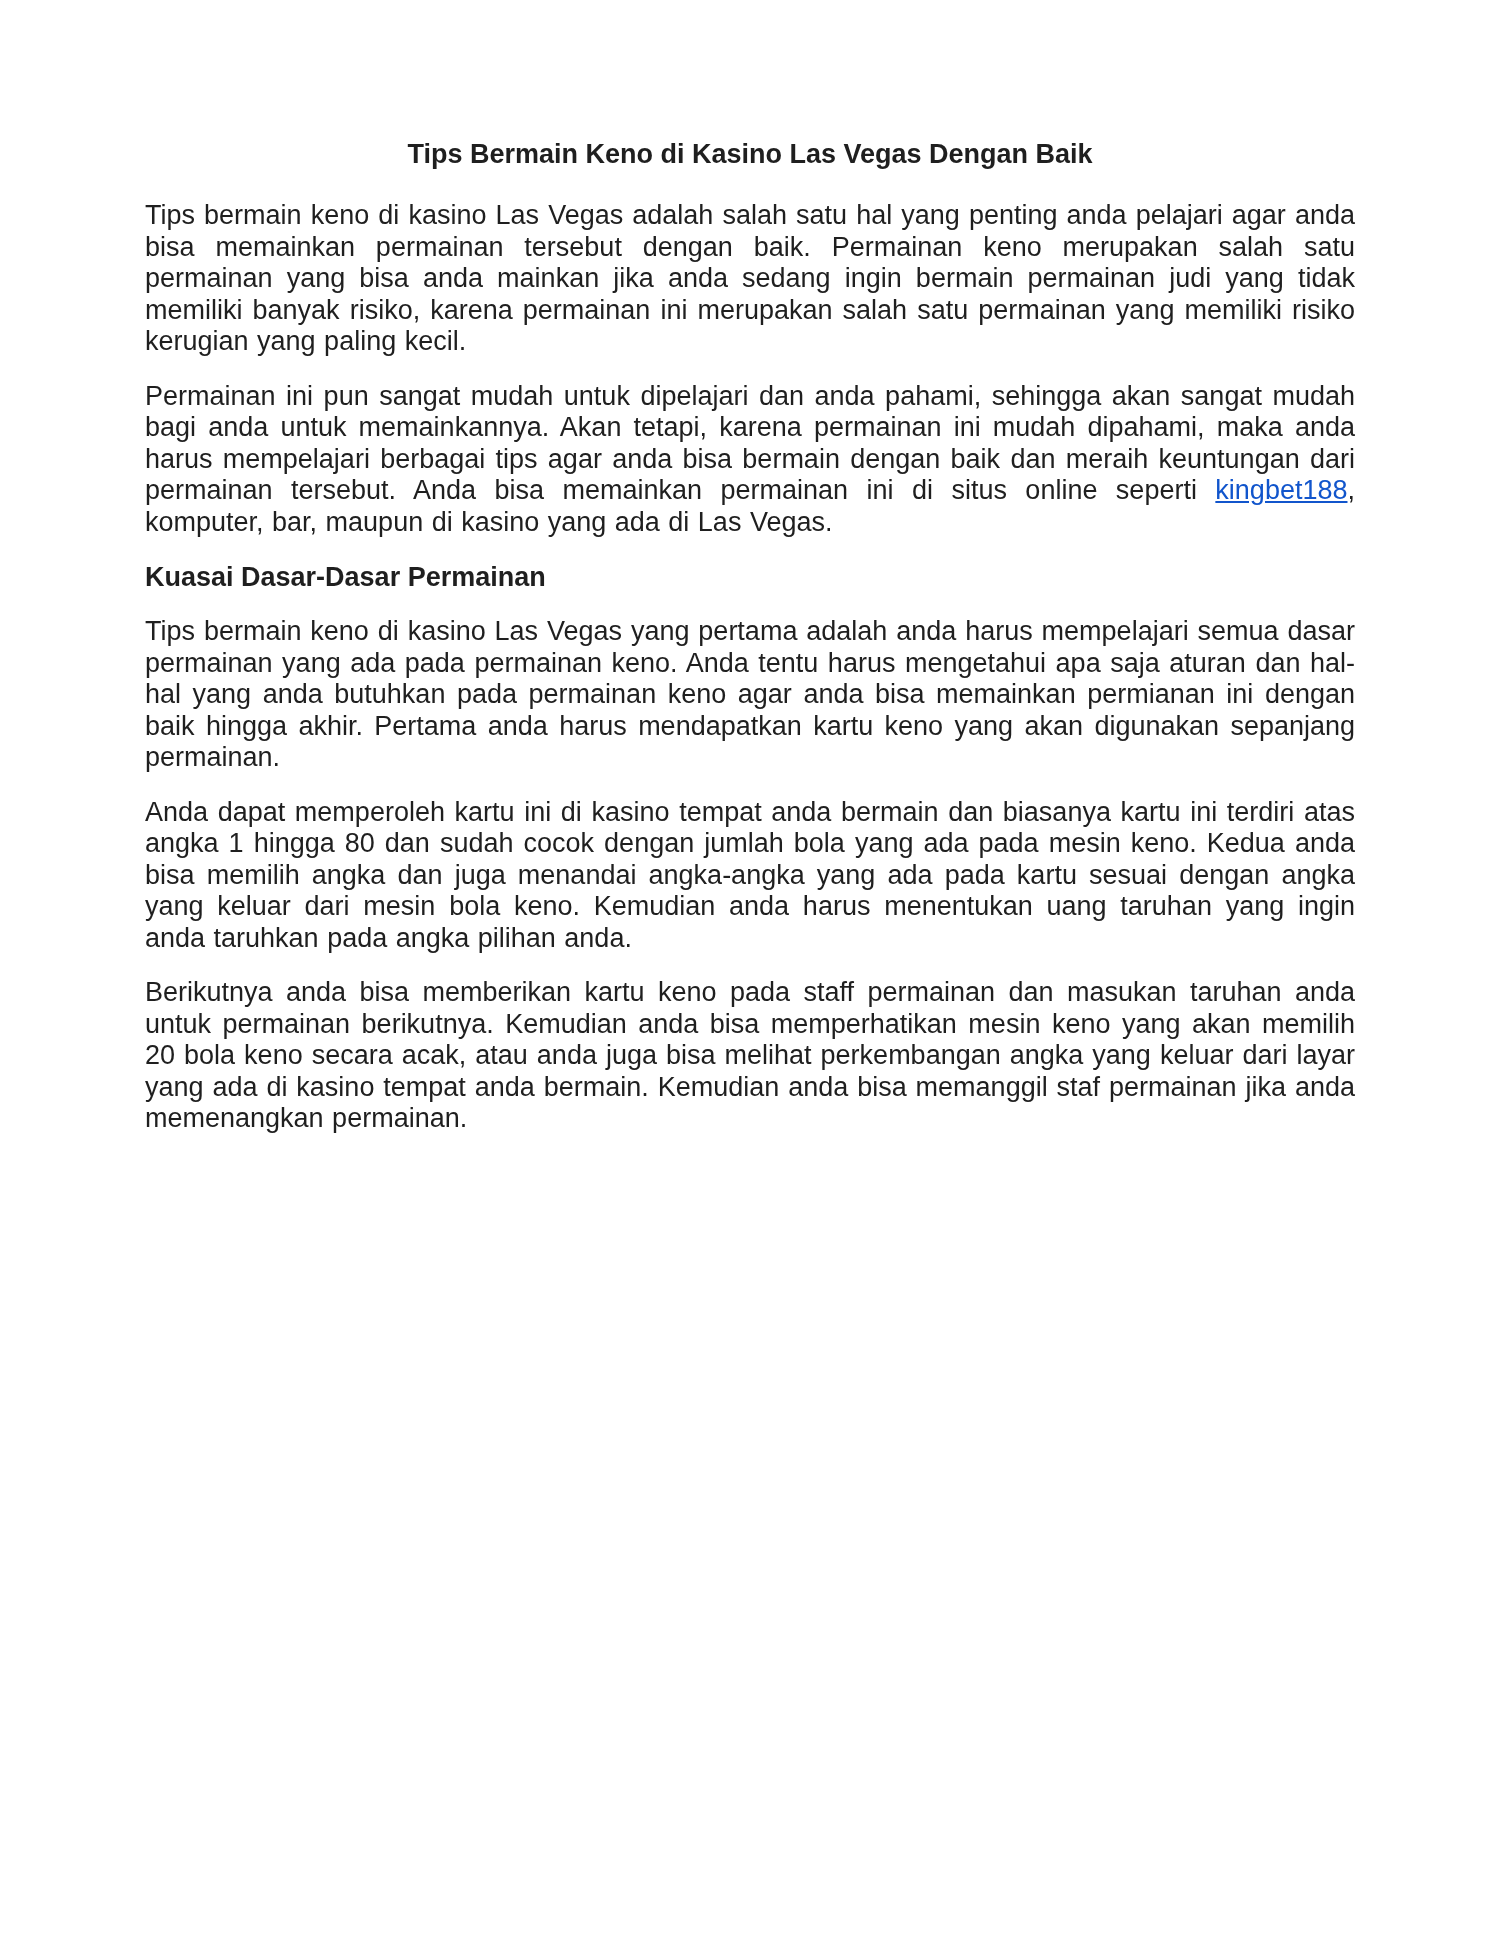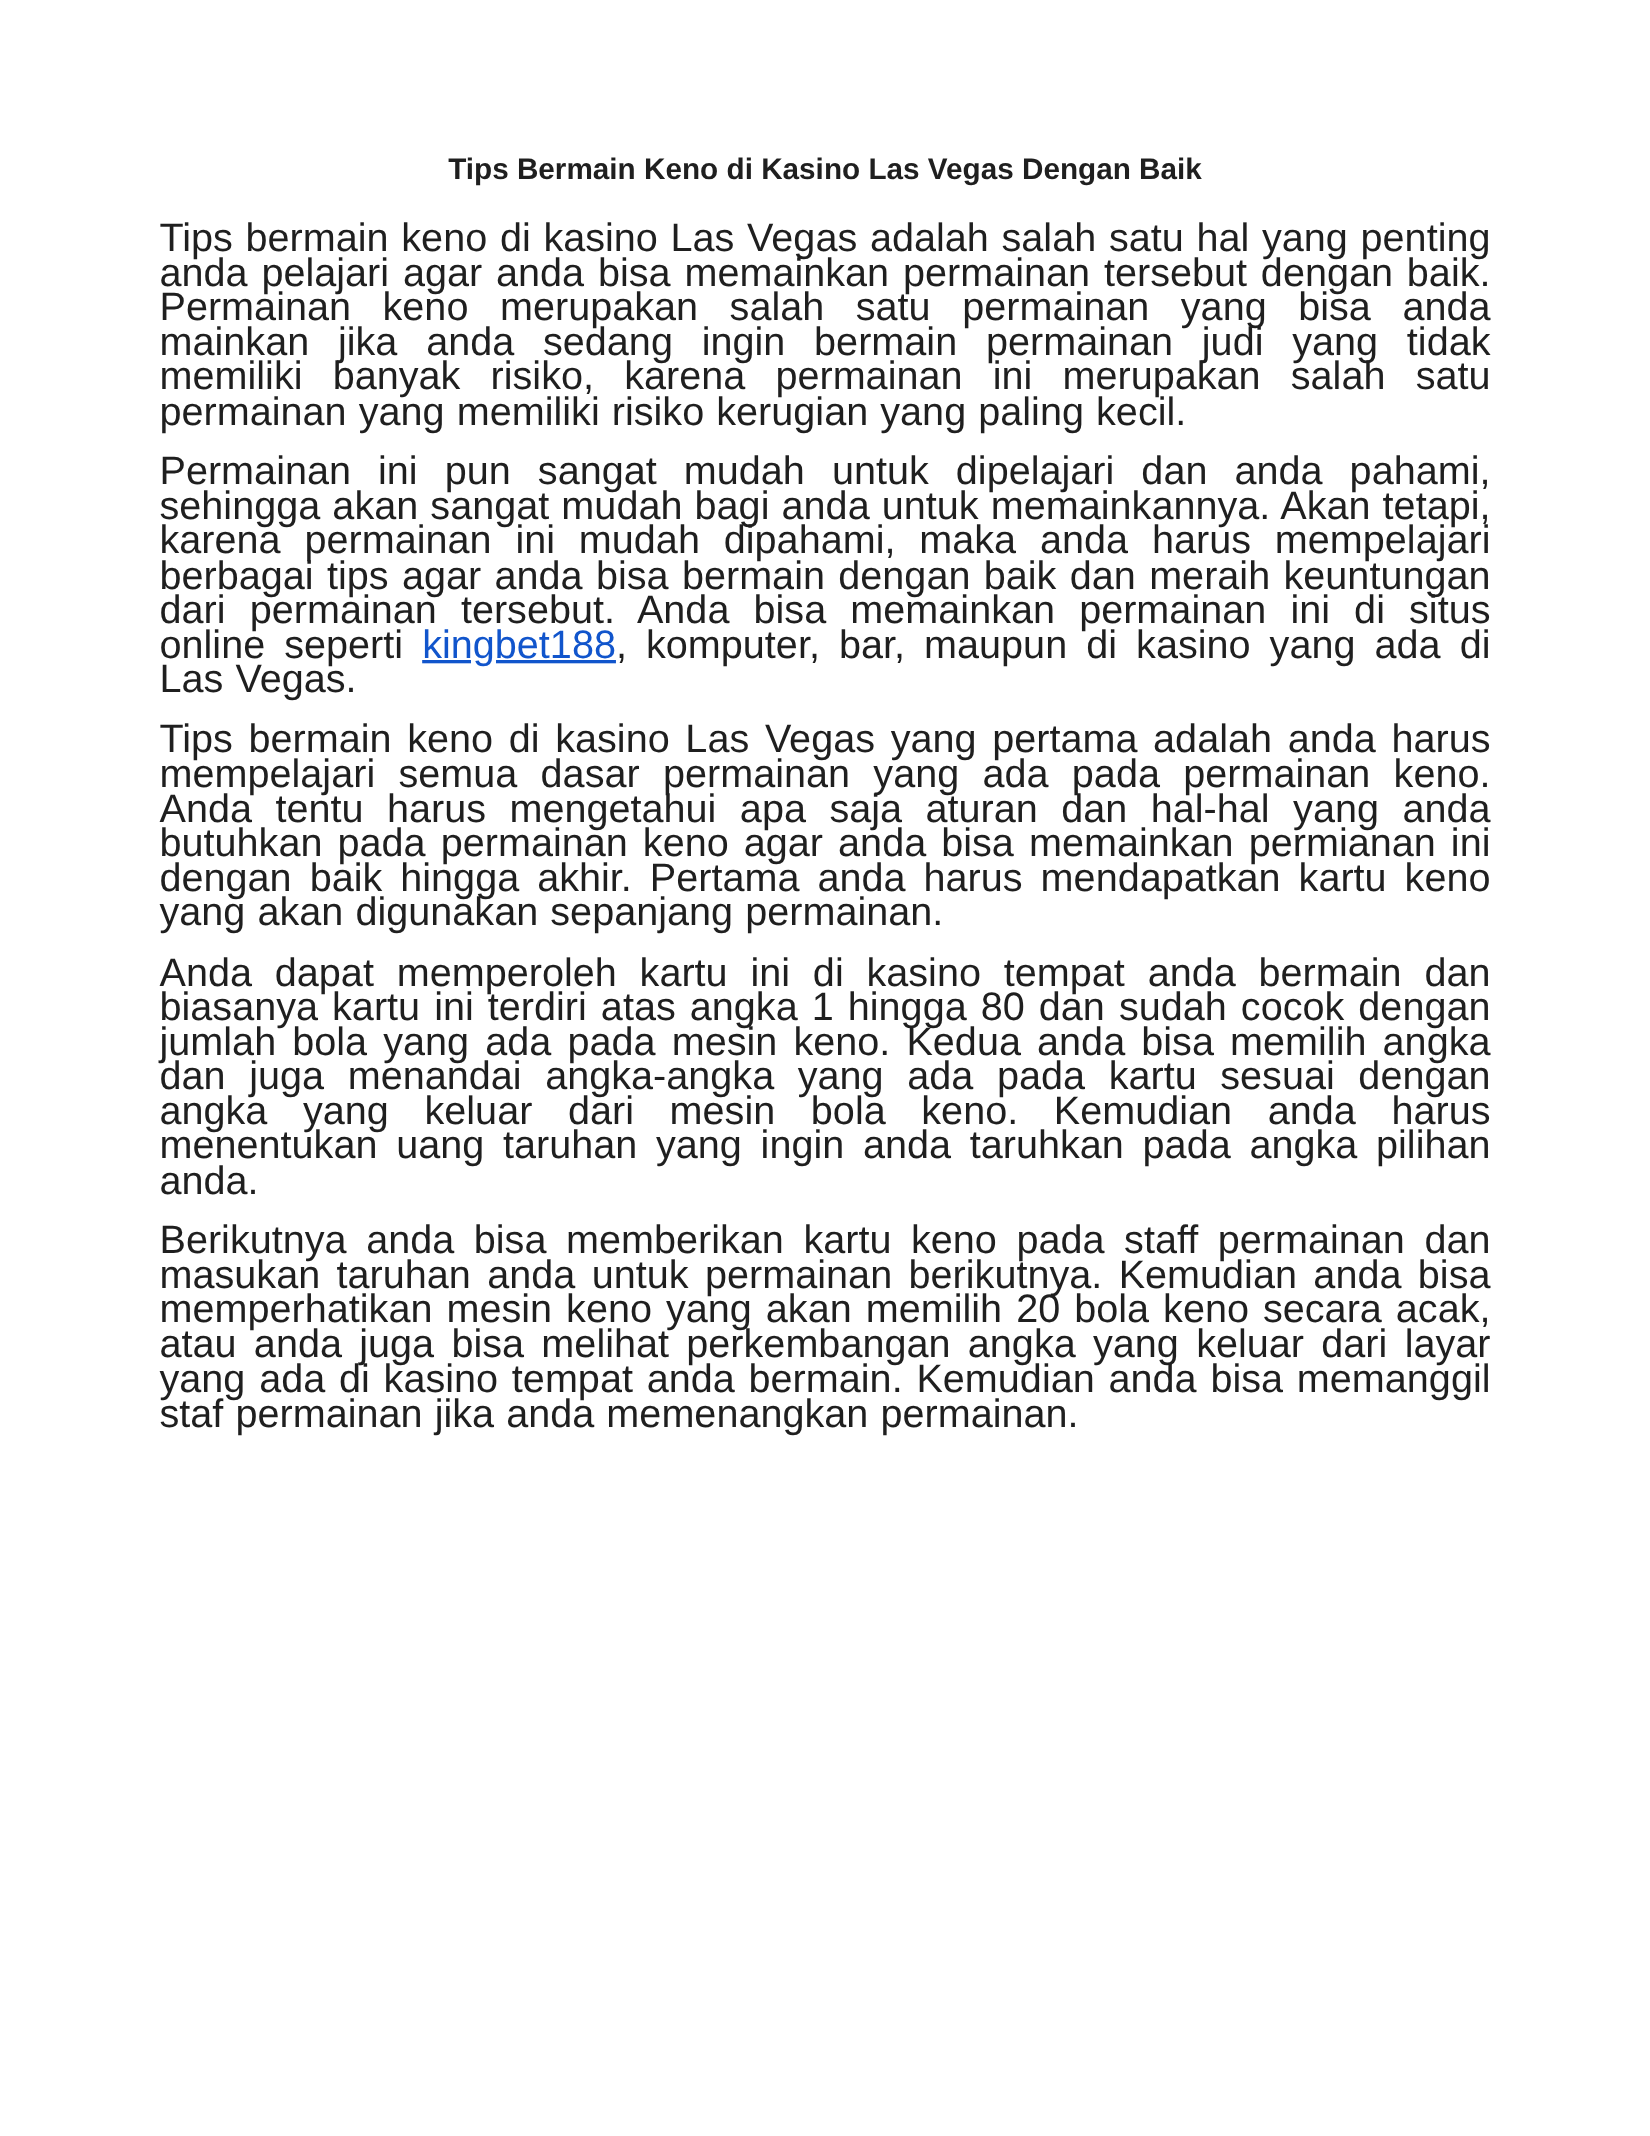--- a/index.html
+++ b/index.html
@@ -19,21 +19,21 @@
     color: #1f1f1f;
   }
   .doc-title {
     font-size: 27px;
     font-weight: bold;
     text-align: center;
     margin: 0 0 30px 0;
     line-height: 32px;
   }
   .doc-para {
-    font-size: 36px;
+    font-size: 27px;
     line-height: 31.5px;
     text-align: justify;
     margin: 0 0 23px 0;
     word-spacing: 1px;
   }
   .doc-heading {
     font-size: 27px;
     font-weight: bold;
     margin: 8px 0 23px 0;
     line-height: 32px;
@@ -50,20 +50,21 @@
 
 <div class="doc-page" style="color: rgb(31, 31, 31);">
 
   <h1 class="doc-title">Tips Bermain Keno di Kasino Las Vegas Dengan Baik</h1>
 
   <p class="doc-para">Tips bermain keno di kasino Las Vegas adalah salah satu hal yang penting anda pelajari agar anda bisa memainkan permainan tersebut dengan baik. Permainan keno merupakan salah satu permainan yang bisa anda mainkan jika anda sedang ingin bermain permainan judi yang tidak memiliki banyak risiko, karena permainan ini merupakan salah satu permainan yang memiliki risiko kerugian yang paling kecil.</p>
 
   <p class="doc-para"><span>Permainan ini pun sangat mudah untuk dipelajari dan anda pahami, sehingga akan sangat mudah bagi anda untuk memainkannya. Akan tetapi, karena permainan ini mudah dipahami, maka anda harus mempelajari berbagai tips agar anda bisa bermain dengan baik dan meraih keuntungan dari permainan tersebut. Anda bisa memainkan permainan ini di situs online seperti </span><a class="inline-link" href="#" style="color: rgb(17, 85, 204);">kingbet188</a><span>, komputer, bar, maupun di kasino yang ada di Las Vegas.</span></p>
 
 
+  <h2 class="doc-heading">Kuasai Dasar-Dasar Permainan</h2>
 
   <p class="doc-para">Tips bermain keno di kasino Las Vegas yang pertama adalah anda harus mempelajari semua dasar permainan yang ada pada permainan keno. Anda tentu harus mengetahui apa saja aturan dan hal-hal yang anda butuhkan pada permainan keno agar anda bisa memainkan permianan ini dengan baik hingga akhir. Pertama anda harus mendapatkan kartu keno yang akan digunakan sepanjang permainan.</p>
 
   <p class="doc-para">Anda dapat memperoleh kartu ini di kasino tempat anda bermain dan biasanya kartu ini terdiri atas angka 1 hingga 80 dan sudah cocok dengan jumlah bola yang ada pada mesin keno. Kedua anda bisa memilih angka dan juga menandai angka-angka yang ada pada kartu sesuai dengan angka yang keluar dari mesin bola keno. Kemudian anda harus menentukan uang taruhan yang ingin anda taruhkan pada angka pilihan anda.</p>
 
   <p class="doc-para">Berikutnya anda bisa memberikan kartu keno pada staff permainan dan masukan taruhan anda untuk permainan berikutnya. Kemudian anda bisa memperhatikan mesin keno yang akan memilih 20 bola keno secara acak, atau anda juga bisa melihat perkembangan angka yang keluar dari layar yang ada di kasino tempat anda bermain. Kemudian anda bisa memanggil staf permainan jika anda memenangkan permainan.</p>
 
 
 
 </div>

